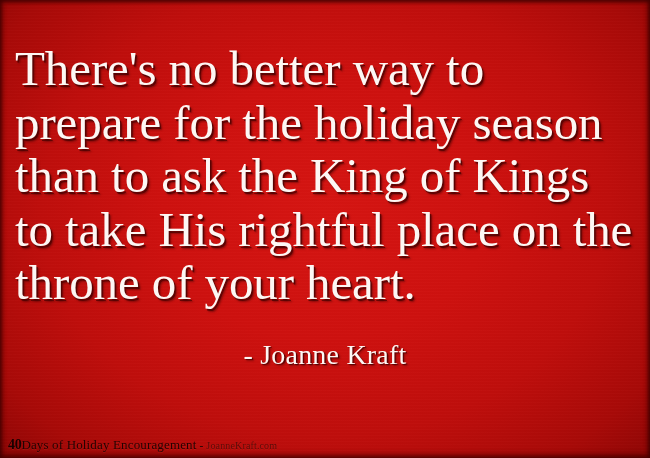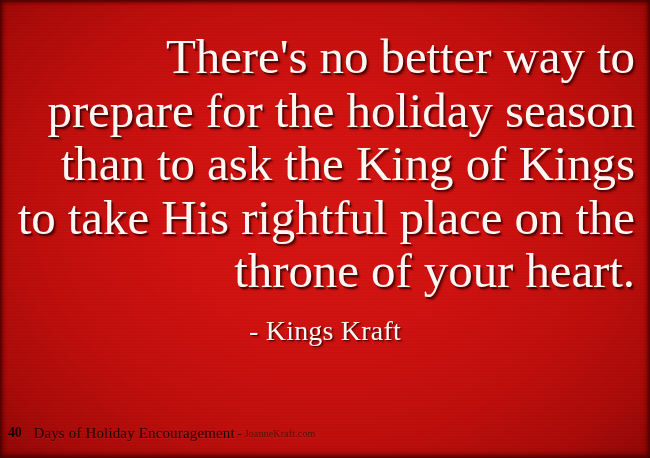--- a/index.html
+++ b/index.html
@@ -56,25 +56,25 @@
   #content {
     position: absolute;
     inset: 0;
     display: flex;
     flex-direction: column;
     align-items: center;
     z-index: 3;
   }
 
   #quote-text {
-    margin: 0;
+    margin: 12px;
     padding: 30px 8px 0 8px;
     width: 636px;
     box-sizing: border-box;
-    text-align: right;
+    text-align: left;
     color: #fdf7f4;
     font-size: 49px;
     line-height: 53.5px;
     font-weight: 400;
     letter-spacing: -0.1px;
     text-shadow:
       1.5px 1.5px 0px rgba(70,2,2,.72),
       2.5px 2.5px 2px rgba(50,0,0,.45);
   }
 
@@ -88,45 +88,45 @@
     letter-spacing: .2px;
     text-shadow:
       1.3px 1.3px 0px rgba(70,2,2,.70),
       2px 2px 2px rgba(50,0,0,.42);
   }
 
   #footer-bar {
     position: absolute;
     left: 0;
     right: 0;
-    bottom: 12px;
+    bottom: 0;
     height: 26px;
     display: flex;
     align-items: center;
     padding-left: 8px;
     box-sizing: border-box;
     z-index: 4;
     white-space: nowrap;
   }
 
   #footer-count {
     font-family: "Liberation Serif", "DejaVu Serif", serif;
     font-weight: 700;
     font-size: 14px;
     color: #1a0100;
     letter-spacing: -0.3px;
     text-shadow: 0 1px 0 rgba(255,120,100,.13);
   }
 
   #footer-title {
     font-family: "Liberation Serif", "DejaVu Serif", serif;
-    font-size: 15px;
+    font-size: 13px;
     color: #210302;
     letter-spacing: .15px;
-    margin-left: 12px;
+    margin-left: 0;
     text-shadow: 0 1px 0 rgba(255,120,100,.12);
   }
 
   #footer-sep {
     font-family: "Liberation Serif", "DejaVu Serif", serif;
     font-size: 11.5px;
     color: #2c0605;
     margin: 0 3px;
   }
 
@@ -142,21 +142,21 @@
 <body>
 
 <div id="quote-card">
 
   <div id="texture-overlay"></div>
   <div id="edge-frame"></div>
 
   <div id="content">
     <p id="quote-text">There's no better way to prepare for the holiday season than to ask the King of Kings to take His rightful place on the throne of your heart.</p>
 
-    <p id="attribution">- Kings Kraft</p>
+    <p id="attribution">- Joanne Kraft</p>
   </div>
 
   <div id="footer-bar">
     <span id="footer-count">40</span>
     <span id="footer-title">Days of Holiday Encouragement</span>
     <span id="footer-sep">-</span>
     <span id="footer-site">JoanneKraft.com</span>
   </div>
 
 </div>

